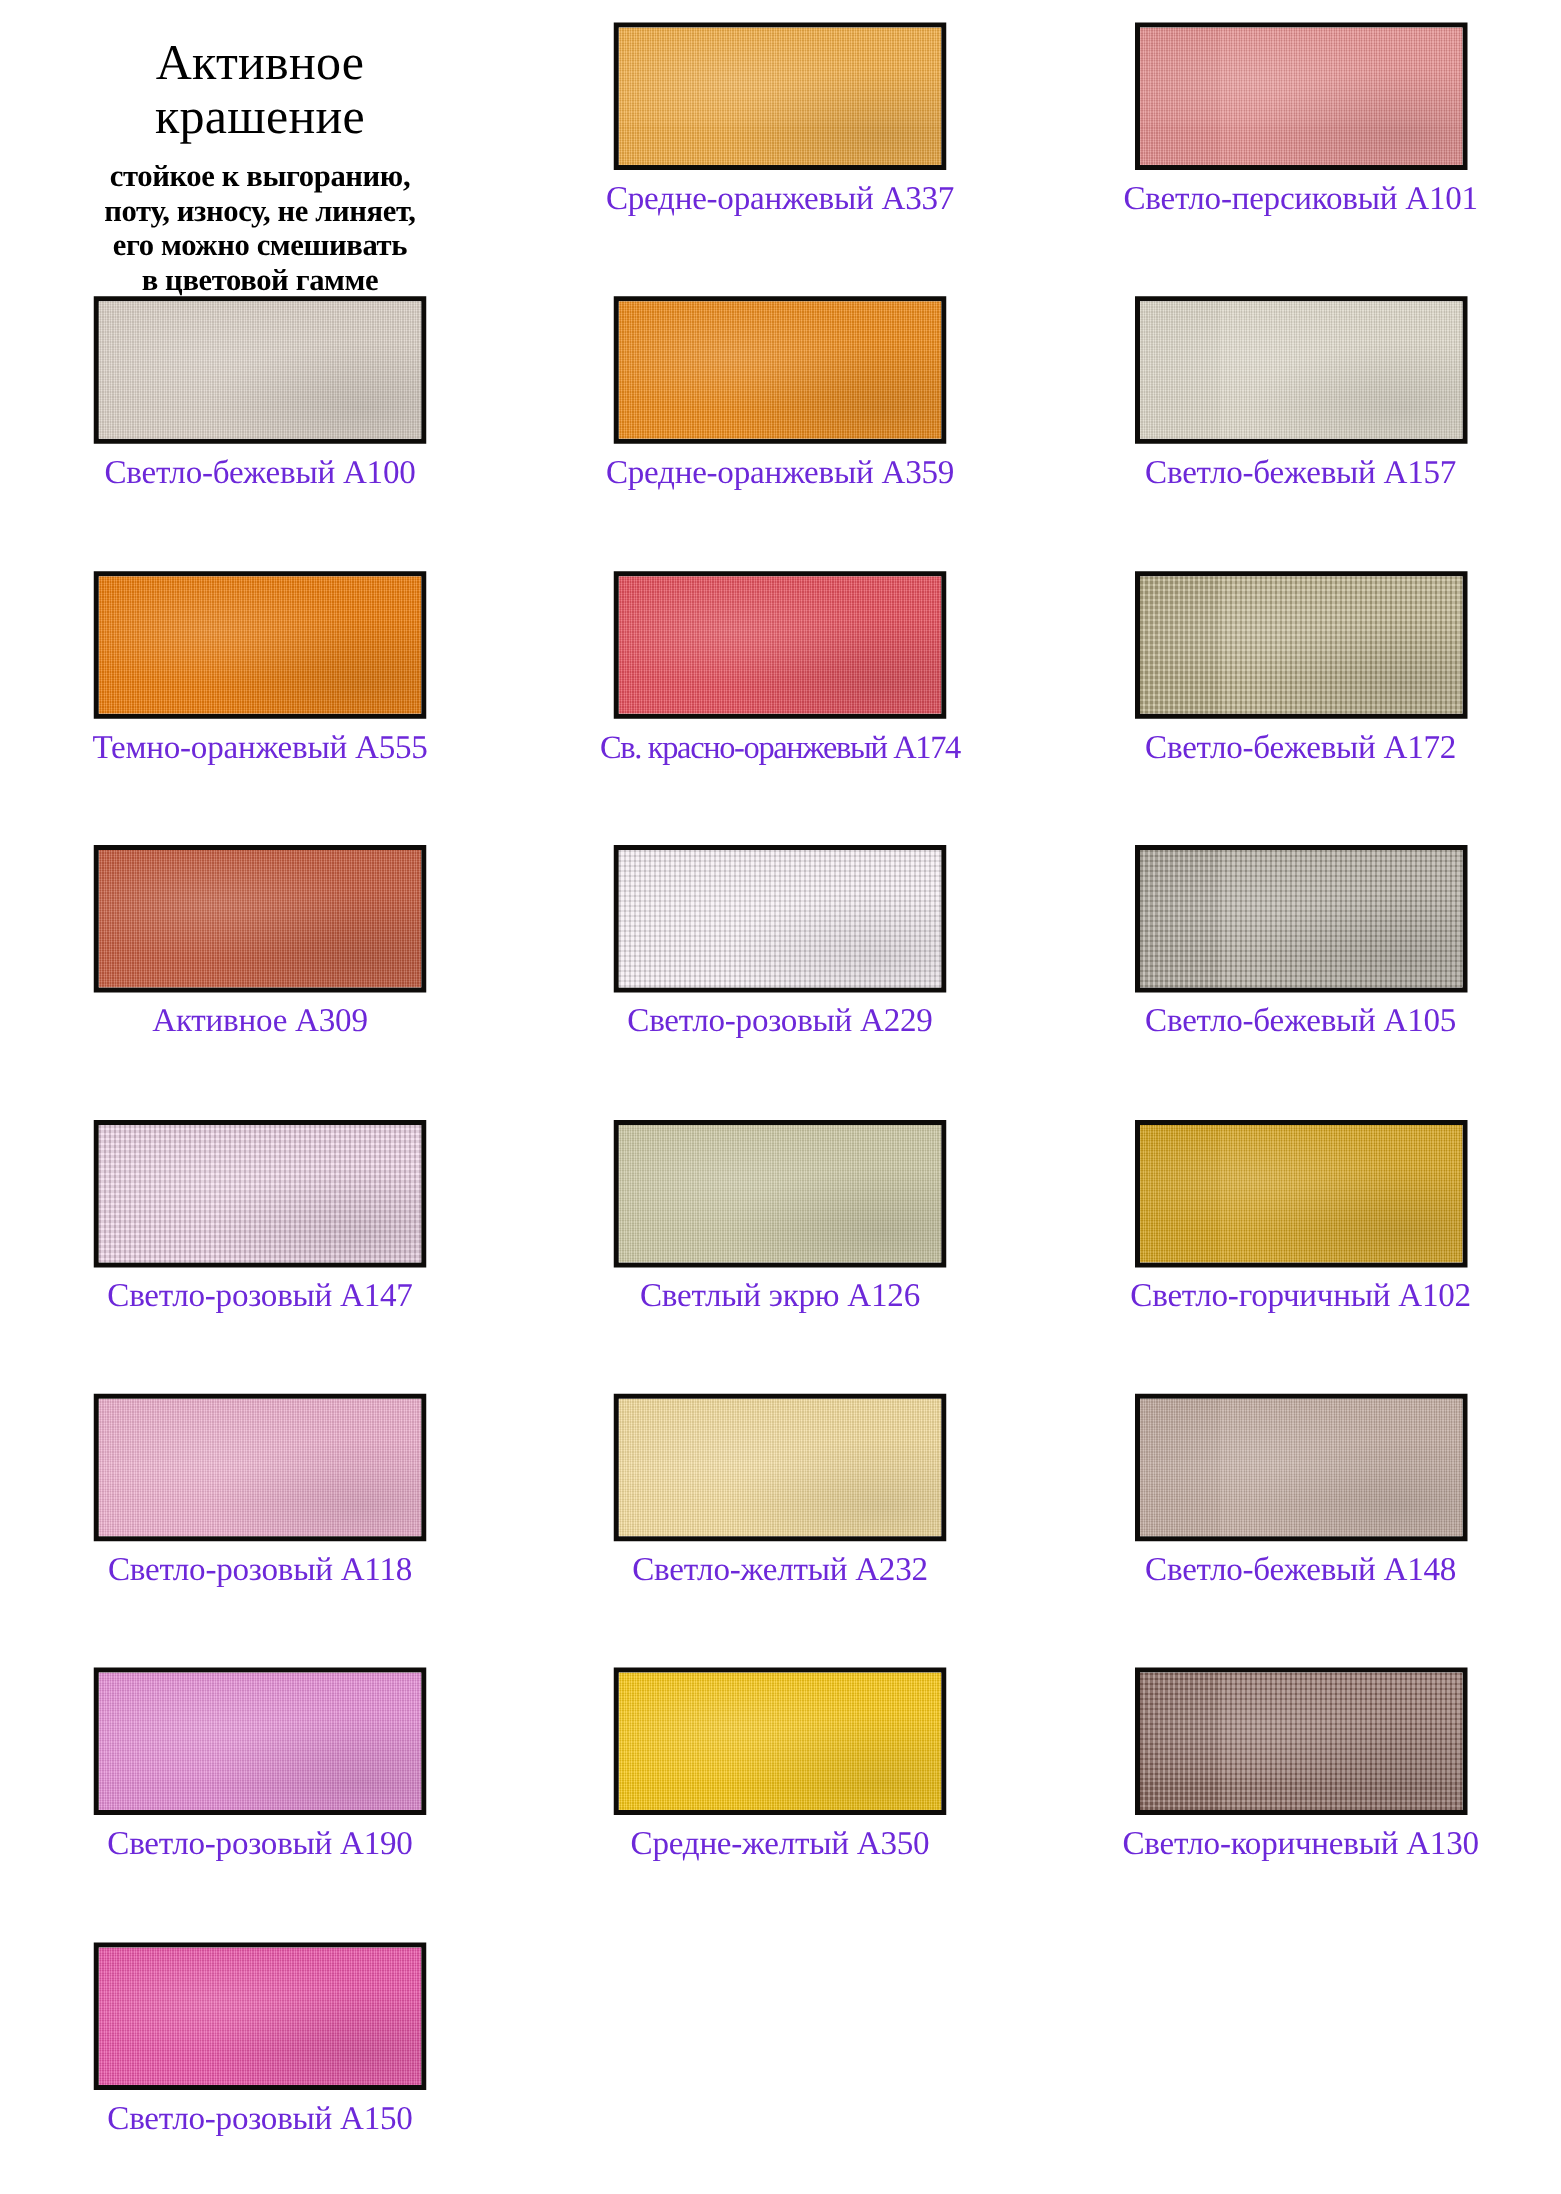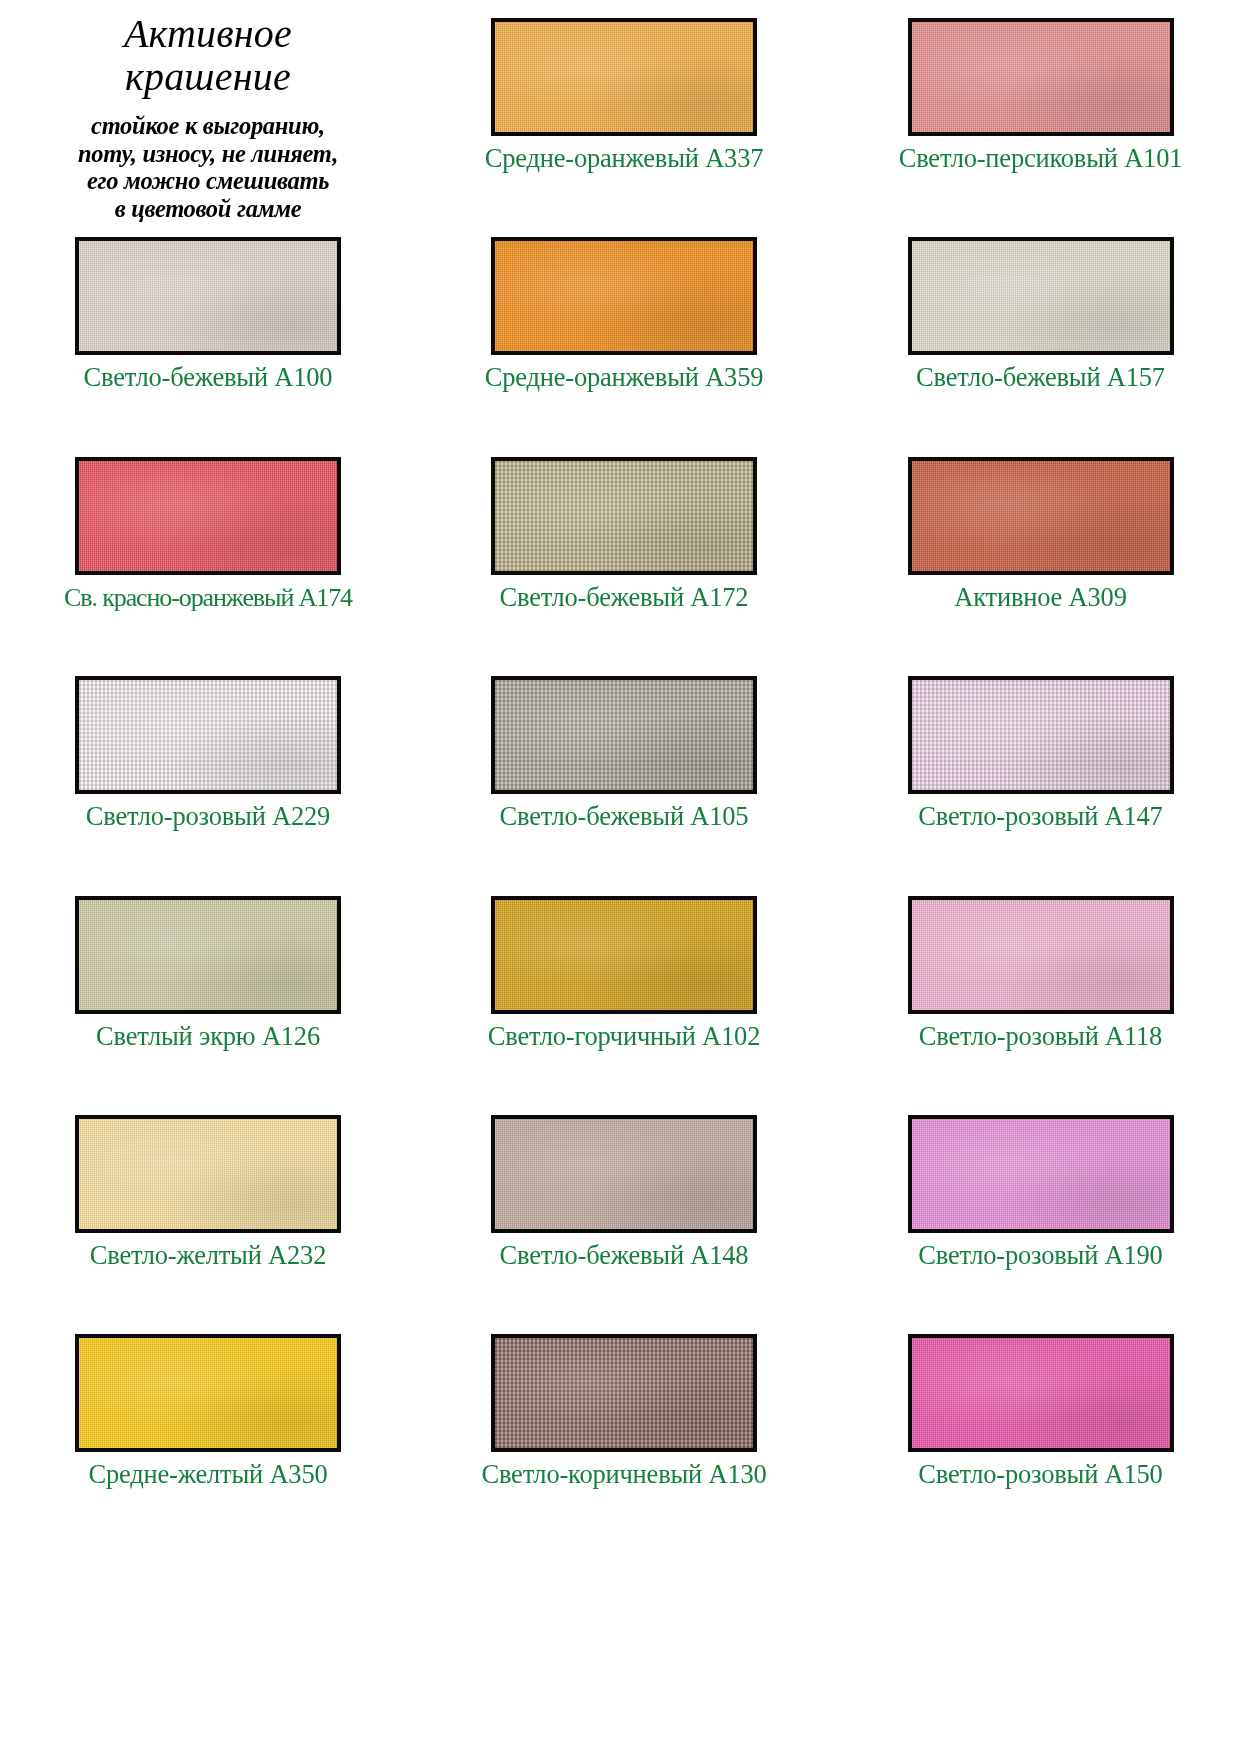--- a/index.html
+++ b/index.html
@@ -39,22 +39,21 @@
     display: flex;
     flex-direction: column;
     align-items: center;
     justify-content: flex-start;
     padding-top: 18px;
     box-sizing: border-box;
   }
 
   .cell.intro {
     justify-content: flex-start;
-    padding-top: 0;
-    font-style: italic;
+    padding-top: 16px;
   }
 
   
   .swatch-wrap {
     width: 266px;
     height: 118px;
     border: 4px solid #0d0b09;
     box-sizing: border-box;
     position: relative;
     overflow: hidden;
@@ -116,21 +115,21 @@
   }
 
   
   .caption {
     margin-top: 9px;
     font-size: 26.5px;
     line-height: 1.05;
     letter-spacing: -0.2px;
     white-space: nowrap;
     text-align: center;
-    color: #15803d;
+    color: #6d28d9;
   }
   .caption.narrow {
     letter-spacing: -1.1px;
     font-size: 26px;
   }
 
   
   .intro-title {
     font-size: 40px;
     line-height: 1.08;
@@ -187,20 +186,26 @@
         <div class="caption">Средне-оранжевый А359</div>
       </div>
       <div class="cell">
         <div class="swatch-wrap">
           <div class="swatch-fill" style="background-color: rgb(221, 215, 200);"></div>
         </div>
         <div class="caption">Светло-бежевый А157</div>
       </div>
       <div class="cell">
         <div class="swatch-wrap">
+          <div class="swatch-fill" style="background-color: rgb(239, 125, 9);"></div>
+        </div>
+        <div class="caption">Темно-оранжевый А555</div>
+      </div>
+      <div class="cell">
+        <div class="swatch-wrap">
           <div class="swatch-fill" style="background-color: rgb(232, 80, 93);"></div>
         </div>
         <div class="caption narrow">Св. красно-оранжевый А174</div>
       </div>
       <div class="cell">
         <div class="swatch-wrap coarse">
           <div class="swatch-fill" style="background-color: rgb(191, 180, 140);"></div>
         </div>
         <div class="caption">Светло-бежевый А172</div>
       </div>

